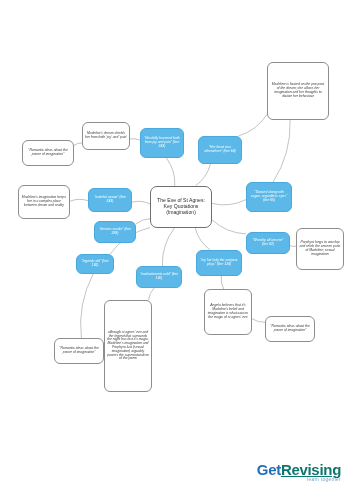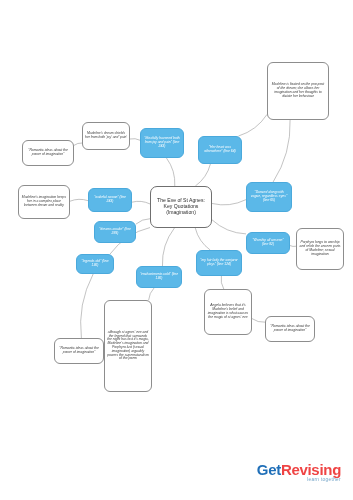--- a/index.html
+++ b/index.html
@@ -12,21 +12,21 @@
         text-align:center;line-height:1.12;overflow:hidden;}
   .node span{display:block;padding:1px 2px;}
   .quote{background:#5bb8e8;border:1px solid #4aa9dc;color:#ffffff;
          font-size:3.4px;font-style:italic;}
   .note{background:#ffffff;border:1px solid #8d8d8d;color:#3a3a3a;
         font-size:3.4px;font-style:italic;}
   .central{background:#ffffff;border:1px solid #6f6f6f;color:#2b2b2b;
            font-size:5.1px;font-style:normal;border-radius:7px;}
   .logo{position:absolute;right:12px;bottom:18px;text-align:right;}
   .logo-main{font-size:15px;font-weight:bold;color:#1f6fb8;letter-spacing:-.3px;}
-  .logo-main .rev{color:#ef4444;}
+  .logo-main .rev{color:#0f766e;text-decoration:underline;}
   .logo-sub{font-size:4.6px;color:#6a9ec4;letter-spacing:.4px;margin-top:-1px;}
 </style>
 </head>
 <body>
 
 <div id="canvas">
   <svg class="links" id="link-layer" viewBox="0 0 353 500">
       <path d="M174.765625,186 Q175.649375,170.50375 166.453125,158" fill="none" stroke="#9a9a9a" stroke-width="0.6"></path>
       <path d="M195.3684210526316,186 Q206.85473684210527,177.70947368421054 210.42105263157896,164" fill="none" stroke="#9a9a9a" stroke-width="0.6"></path>
       <path d="M150,203.94366197183098 Q141.31943661971832,199.816338028169 132,202.16901408450704" fill="none" stroke="#9a9a9a" stroke-width="0.6"></path>

